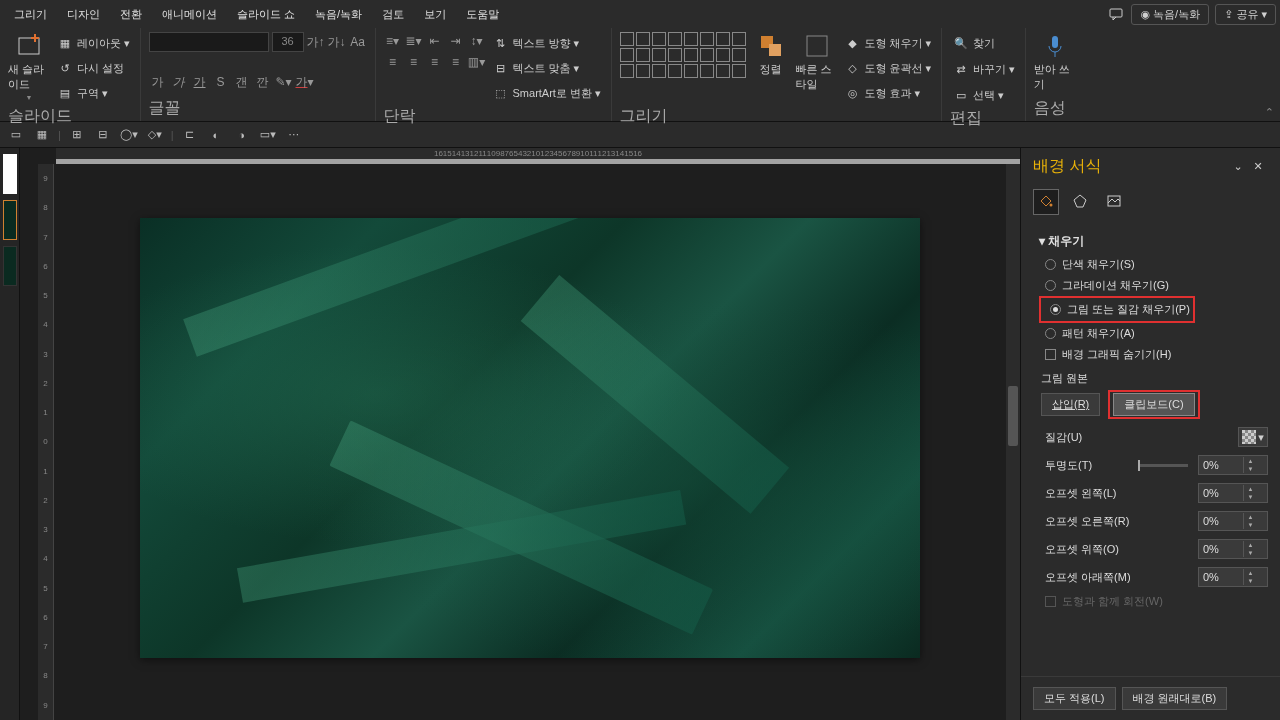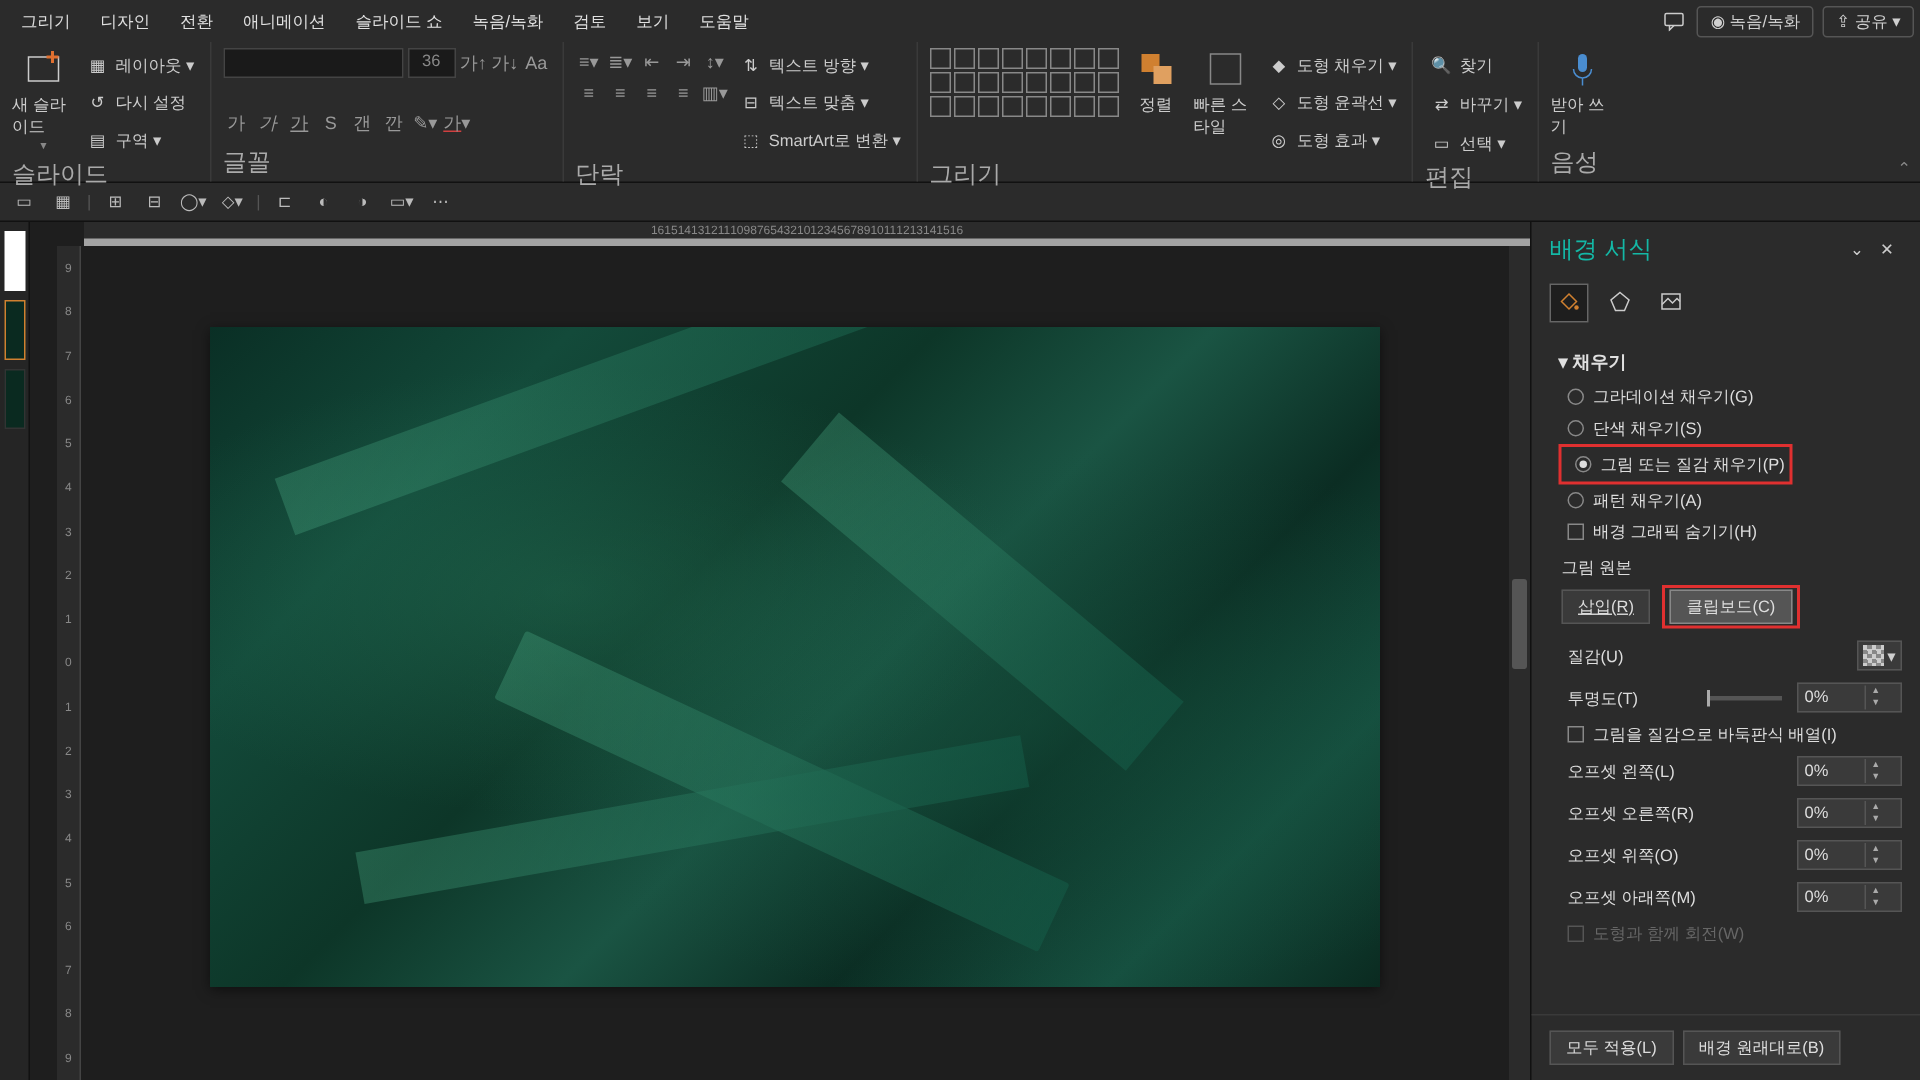--- a/index.html
+++ b/index.html
@@ -38,21 +38,21 @@
 .leaf { position:absolute; background: linear-gradient(90deg, rgba(80,180,140,0.3), rgba(20,90,70,0.6)); transform-origin: left center;}
 .l1 { width:400px; height:50px; top:200px; left:200px; transform:rotate(25deg); border-radius:2px;}
 .l2 { width:500px; height:40px; top:100px; left:50px; transform:rotate(-20deg);}
 .l3 { width:450px; height:35px; top:350px; left:100px; transform:rotate(-10deg);}
 .l4 { width:300px; height:60px; top:50px; left:400px; transform:rotate(40deg);}
 .scrollbar-v { position:absolute; right:0; top:16px; bottom:0; width:14px; background:#2b2b2b;}
 .scrollbar-v .thumb-sb { position:absolute; top:40%; left:2px; right:2px; height:60px; background:#555; border-radius:2px;}
 
 .pane { width: 260px; background: #2b2b2b; border-left: 1px solid #111; display: flex; flex-direction: column; }
 .pane-hdr { display: flex; align-items: center; padding: 8px 12px; }
-.pane-hdr h2 { font-size: 16px; font-weight: normal; color: #14b8a6; flex: 1; }
+.pane-hdr h2 { font-size: 16px; font-weight: normal; color: #eab308; flex: 1; }
 .pane-hdr .ico { width: 20px; height: 20px; display: inline-flex; align-items: center; justify-content: center; color: #ccc; cursor:pointer;}
 .pane-tabs { display: flex; gap: 8px; padding: 4px 12px 8px 12px; }
 .pt { width: 26px; height: 26px; display: inline-flex; align-items: center; justify-content: center; border-bottom: 2px solid transparent; }
 .pt.active { border: 1px solid #666; background:#1e1e1e; }
 .pane-body { flex: 1; overflow-y: auto; padding: 6px 12px 6px 18px; }
 .section-hdr { font-size: 12px; color: #e0e0e0; padding: 4px 0; cursor:pointer; font-weight:bold;}
 .radio-row, .check-row { display: flex; align-items: center; gap: 6px; padding: 3px 0 3px 6px; font-size: 11px; color: #ddd; }
 .radio { width: 11px; height: 11px; border: 1px solid #888; border-radius: 50%; display: inline-flex; align-items: center; justify-content: center; }
 .radio.sel::after { content: ""; width: 5px; height: 5px; background: #ddd; border-radius: 50%; }
 .checkbox { width: 11px; height: 11px; border: 1px solid #888; }
@@ -371,25 +371,25 @@
             <rect x="2" y="3" width="12" height="10" fill="none" stroke="#ccc"></rect>
             <path d="M2 10 L6 6 L9 9 L12 6 L14 8" fill="none" stroke="#ccc"></path>
           </svg>
         </span>
     </div>
     <div class="pane-body">
       <div class="section-hdr">▾ <span>채우기</span></div>
 
       <div class="radio-row">
           <span class="radio"></span>
-          <span>그라데이션 채우기(G)</span>
+          <span>단색 채우기(S)</span>
         </div>
       <div class="radio-row">
           <span class="radio"></span>
-          <span>단색 채우기(S)</span>
+          <span>그라데이션 채우기(G)</span>
         </div>
       <div class="hl-inline">
         <div class="radio-row">
             <span class="radio sel"></span>
             <span>그림 또는 질감 채우기(P)</span>
           </div>
       </div>
       <div class="radio-row">
           <span class="radio"></span>
           <span>패턴 채우기(A)</span>
@@ -415,24 +415,20 @@
 
       <div class="ctrl-row">
         <span class="lbl">투명도(T)</span>
         <span class="slider-track"></span>
         <span class="spin">
             <input value="0%" style="">
             <span class="arrows">▲<br>▼</span>
           </span>
       </div>
 
-      <div class="check-row">
-          <span class="checkbox"></span>
-          <span>그림을 질감으로 바둑판식 배열(I)</span>
-        </div>
 
       <div class="ctrl-row">
         <span class="lbl">오프셋 왼쪽(L)</span>
         <span class="spin">
             <input value="0%" style="">
             <span class="arrows">▲<br>▼</span>
           </span>
       </div>
       <div class="ctrl-row">
         <span class="lbl">오프셋 오른쪽(R)</span>

